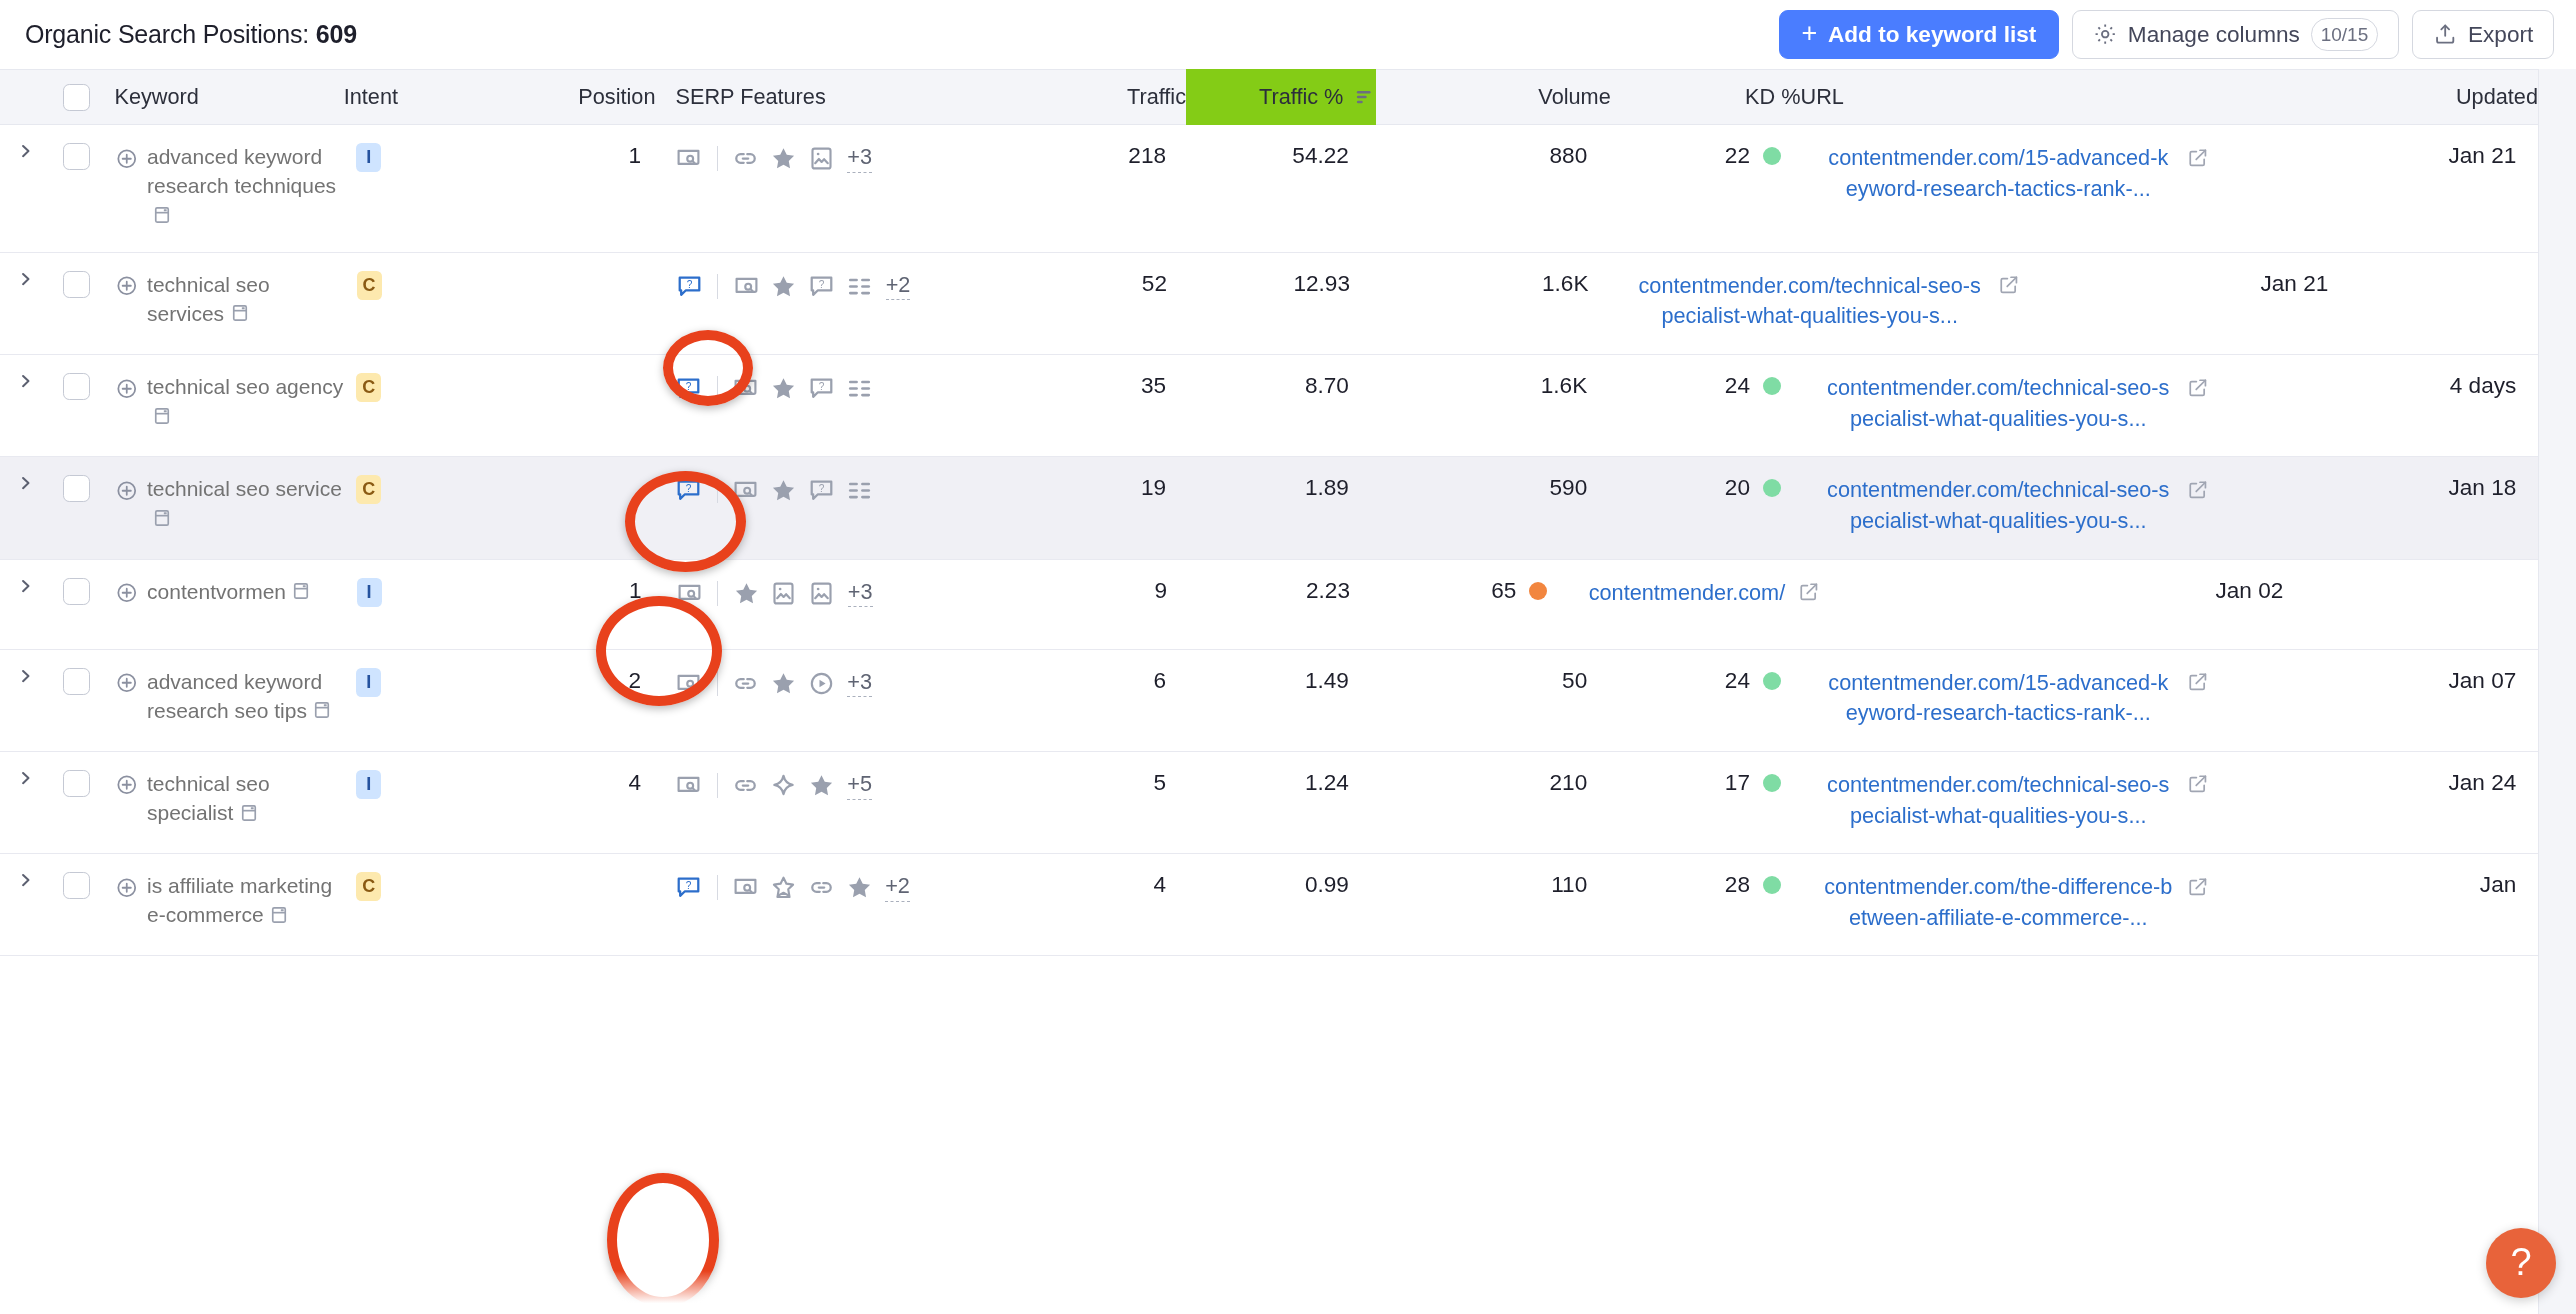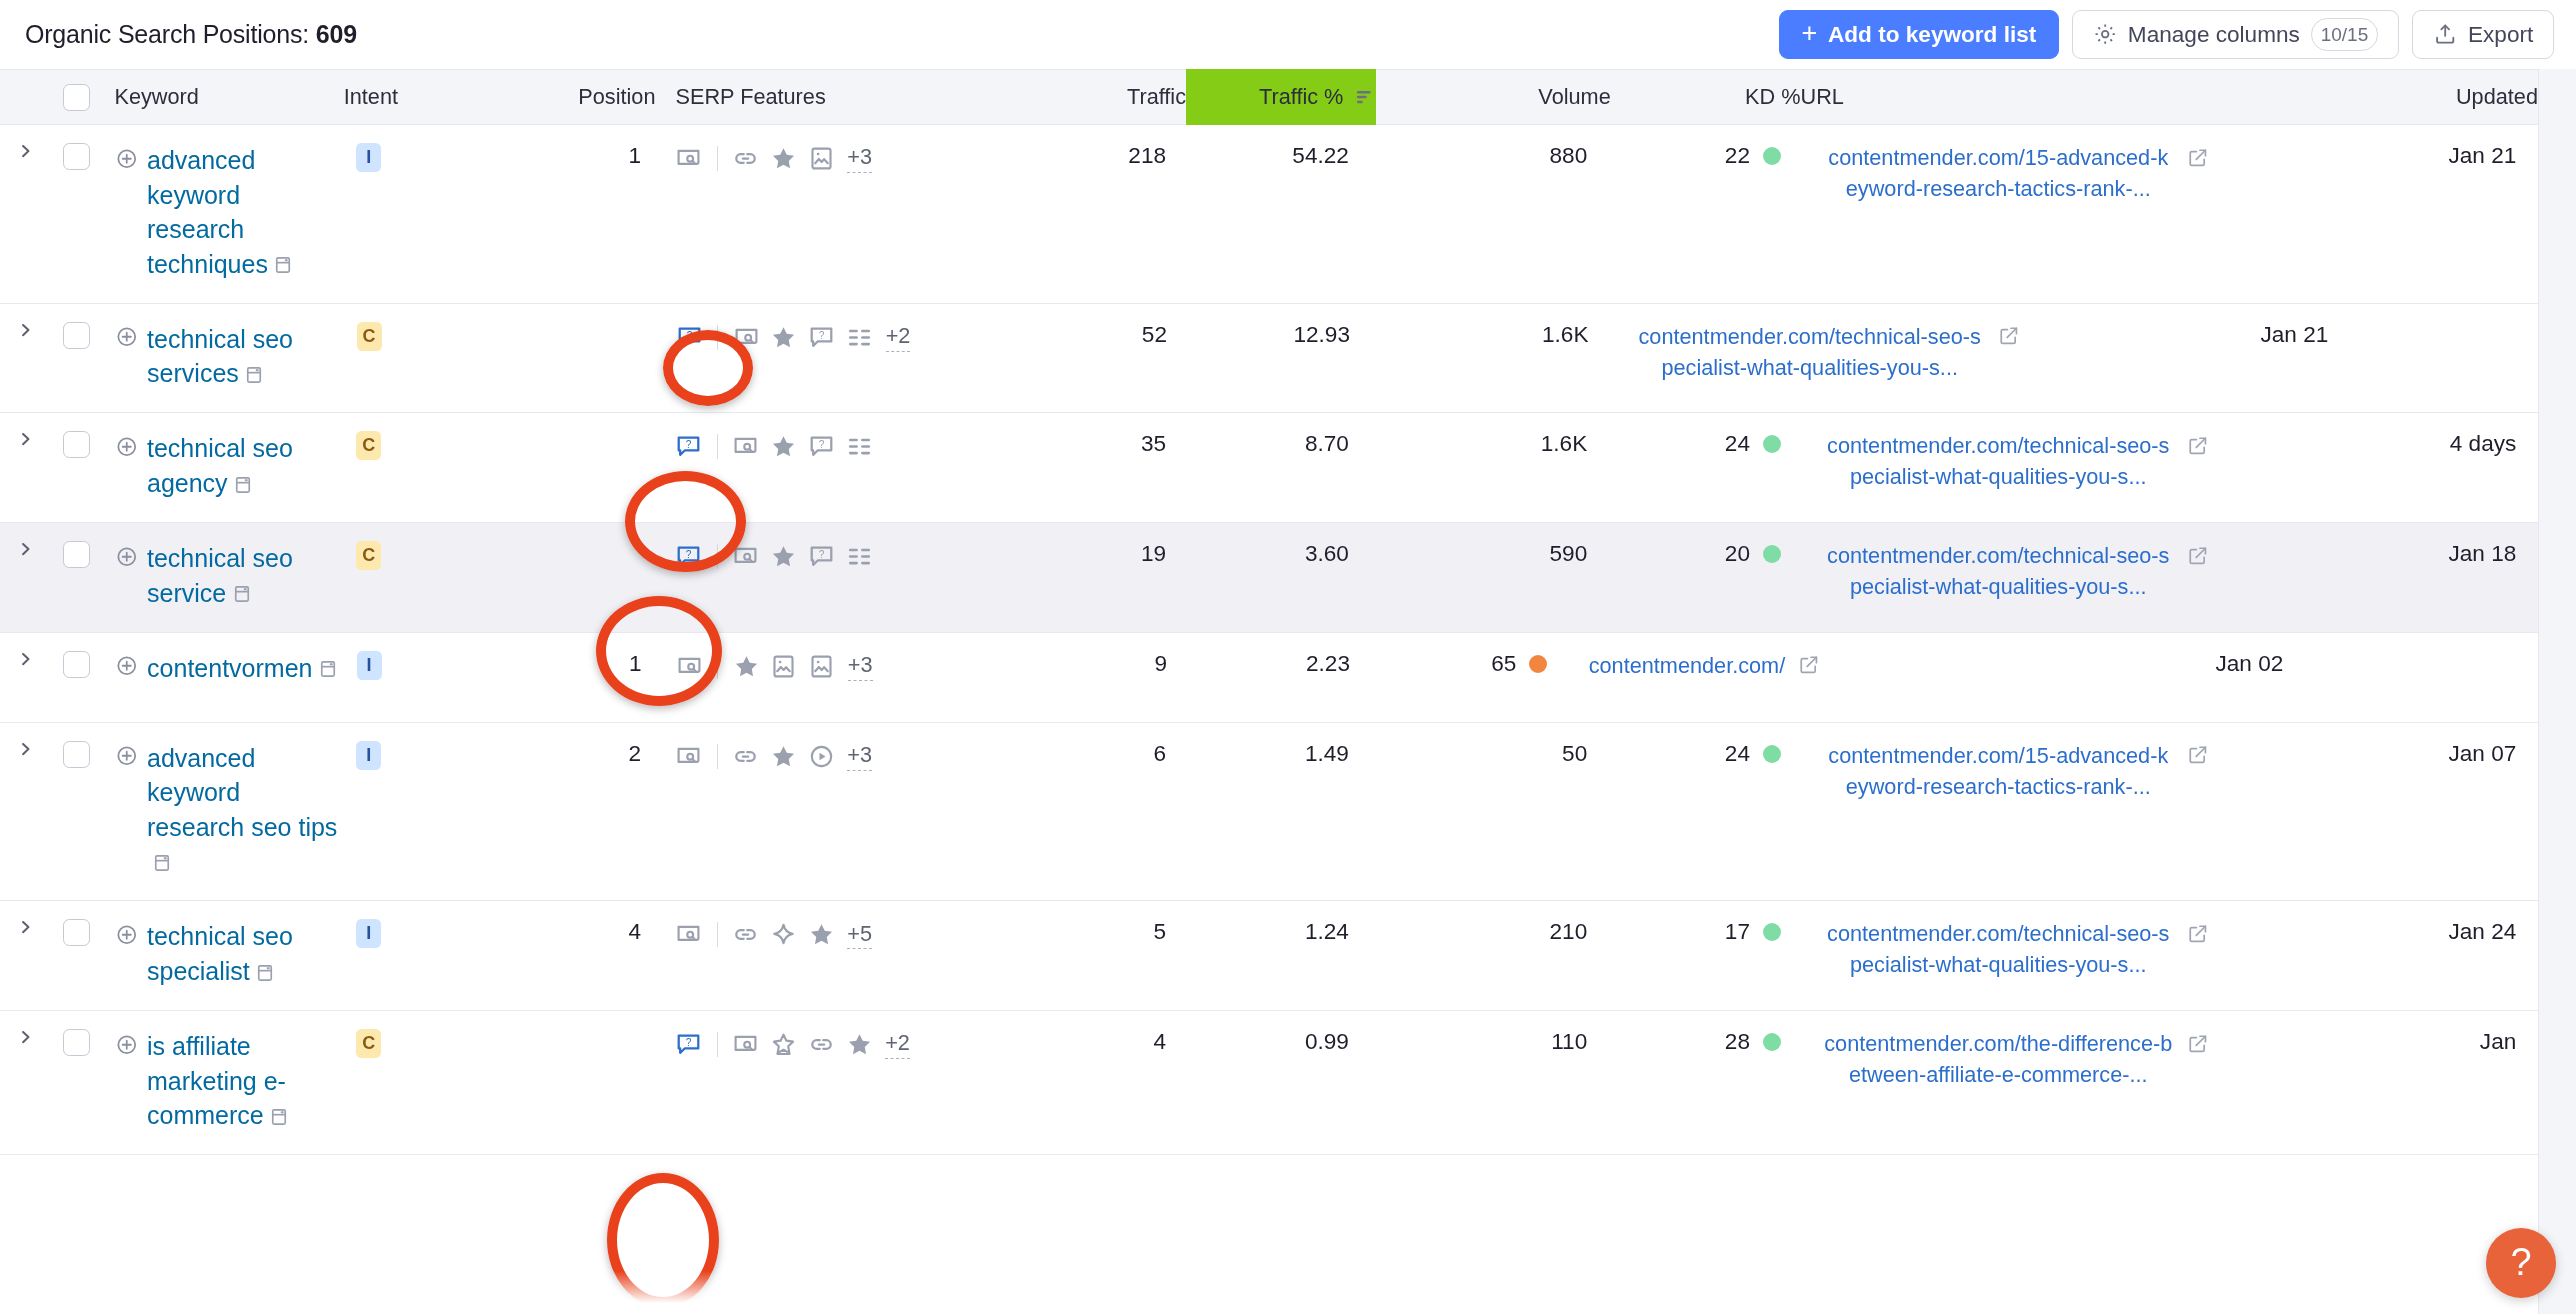--- a/index.html
+++ b/index.html
@@ -83,21 +83,21 @@
   
   .cbx {
     width: 27px; height: 27px; border:1.4px solid #c5c9d4; border-radius:6.3px;
     background:#fff; cursor:pointer; display:block;
   }
 
   
   .kw-wrap { display:flex; align-items:flex-start; gap:9px; }
   .plus-circle { flex:0 0 auto; width:23.5px; height:23.5px; margin-top:3.6px; color:#8b90a0; }
   .kw-text {
-    font-size: 25px; line-height: 1.38; color:#0369a1; word-break: break-word; cursor:pointer;
+    font-size: 21px; line-height: 1.38; color:#737373; word-break: break-word; cursor:pointer;
   }
   .serp-inline { display:inline-block; vertical-align:-2.7px; margin-left: 5.4px; width:20px; height:20px; color:#9aa0ae;}
 
   
   .pill {
     display:inline-flex; align-items:center; justify-content:center;
     width: 25px; height: 29px; border-radius:5.4px; font-size: 18px; font-weight:700;
   }
   .pill.I { background:#cfe4ff; color:#25529e; }
   .pill.C { background:#fde9ae; color:#8a5a13; }
@@ -525,21 +525,21 @@
                   <rect x="13.4" y="10.8" width="8" height="2.4" rx="1.2"></rect>
                   <rect x="2.6" y="16.6" width="8" height="2.4" rx="1.2"></rect>
                   <rect x="13.4" y="16.6" width="8" height="2.4" rx="1.2"></rect>
                 </svg></span>
             </div>
           </div>
           <div class="cell c-traf">
             <span class="num">19</span>
           </div>
           <div class="cell c-trpct">
-            <span class="num">3.60</span>
+            <span class="num">1.89</span>
           </div>
           <div class="cell c-vol">
             <span class="num">590</span>
           </div>
           <div class="cell c-kd">
             <span class="kd-wrap">
               <span class="num">20</span>
               <span class="kd-dot" style="background:#7fdca4"></span>
             </span>
           </div>

